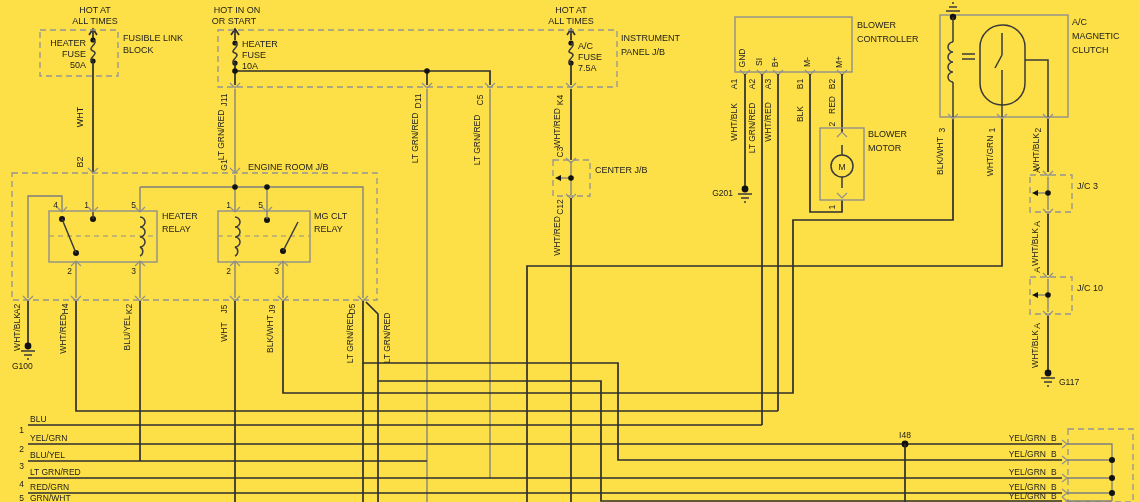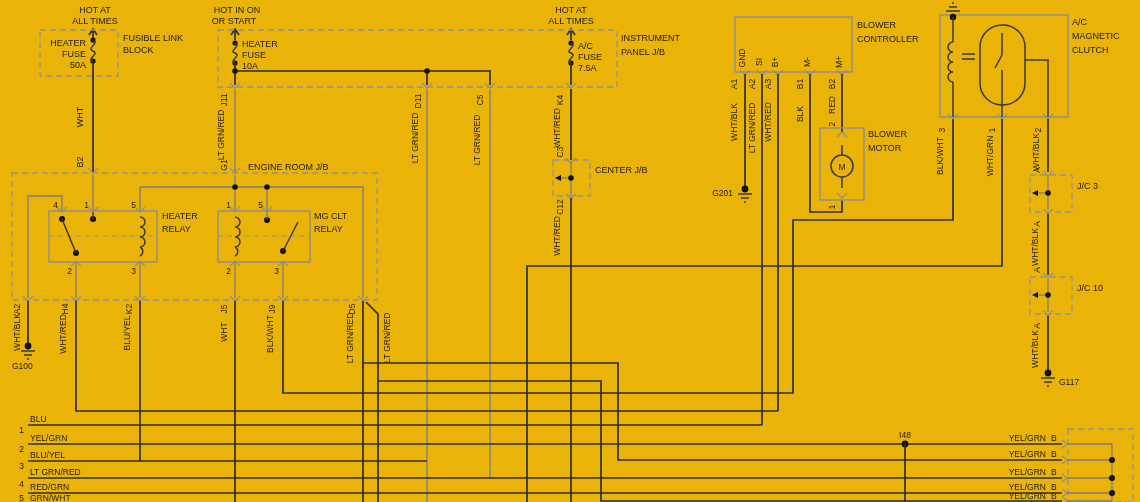--- a/index.html
+++ b/index.html
@@ -1,16 +1,16 @@
 <!DOCTYPE html>
 <html><head>
 <meta charset="utf-8">
 <style>
   html,body{margin:0;padding:0;background:#ffffff;}
-  .stage{width:1140px;height:502px;position:relative;background:#eab308;overflow:hidden;}
+  .stage{width:1140px;height:502px;position:relative;background:#fde047;overflow:hidden;}
   svg{font-family:"Liberation Sans", sans-serif;}
   text{fill:#1c1c1c;font-size:9px;}
   .t8{font-size:8.5px;}
   .wire{stroke:#2e2e2e;stroke-width:1.7;fill:none;}
   .gwire{stroke:#7d7d7d;stroke-width:1.3;fill:none;}
   .box{stroke:#8f8f8f;stroke-width:1.4;fill:none;}
   .dash{stroke:#949494;stroke-width:1.3;fill:none;stroke-dasharray:6 4;}
   .sym{stroke:#3a3a3a;stroke-width:1.5;fill:none;}
   .chev{stroke:#8f8f8f;stroke-width:1.2;fill:none;}
   .dot{fill:#111;}

